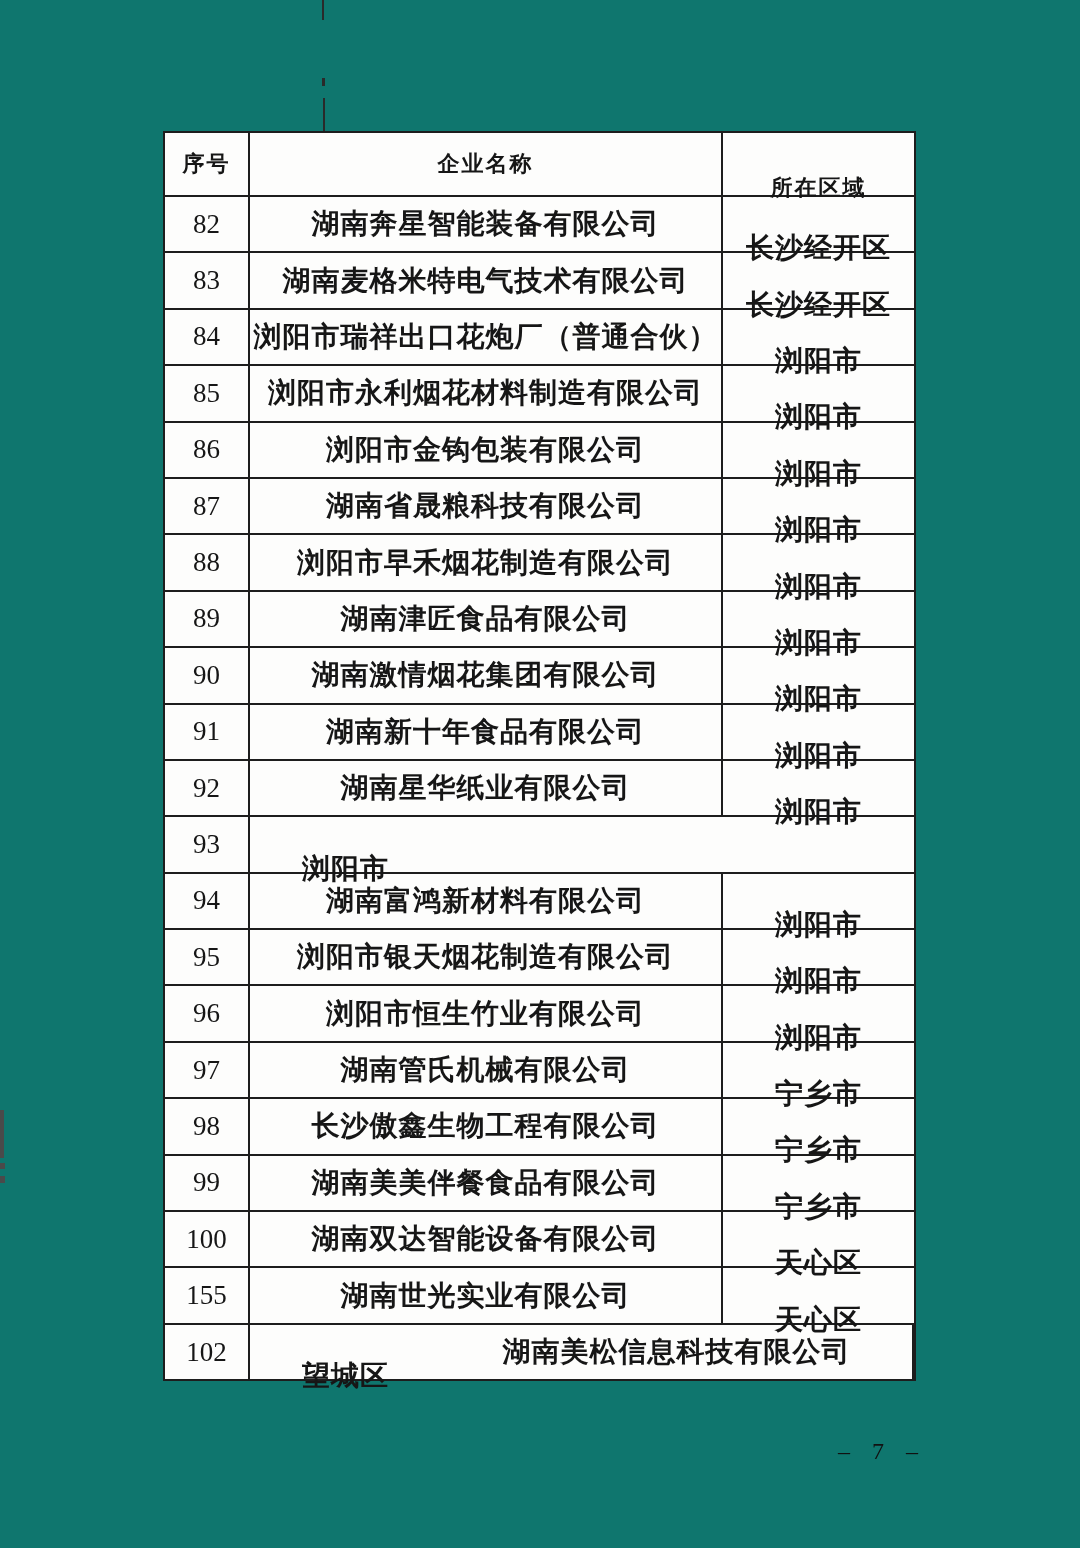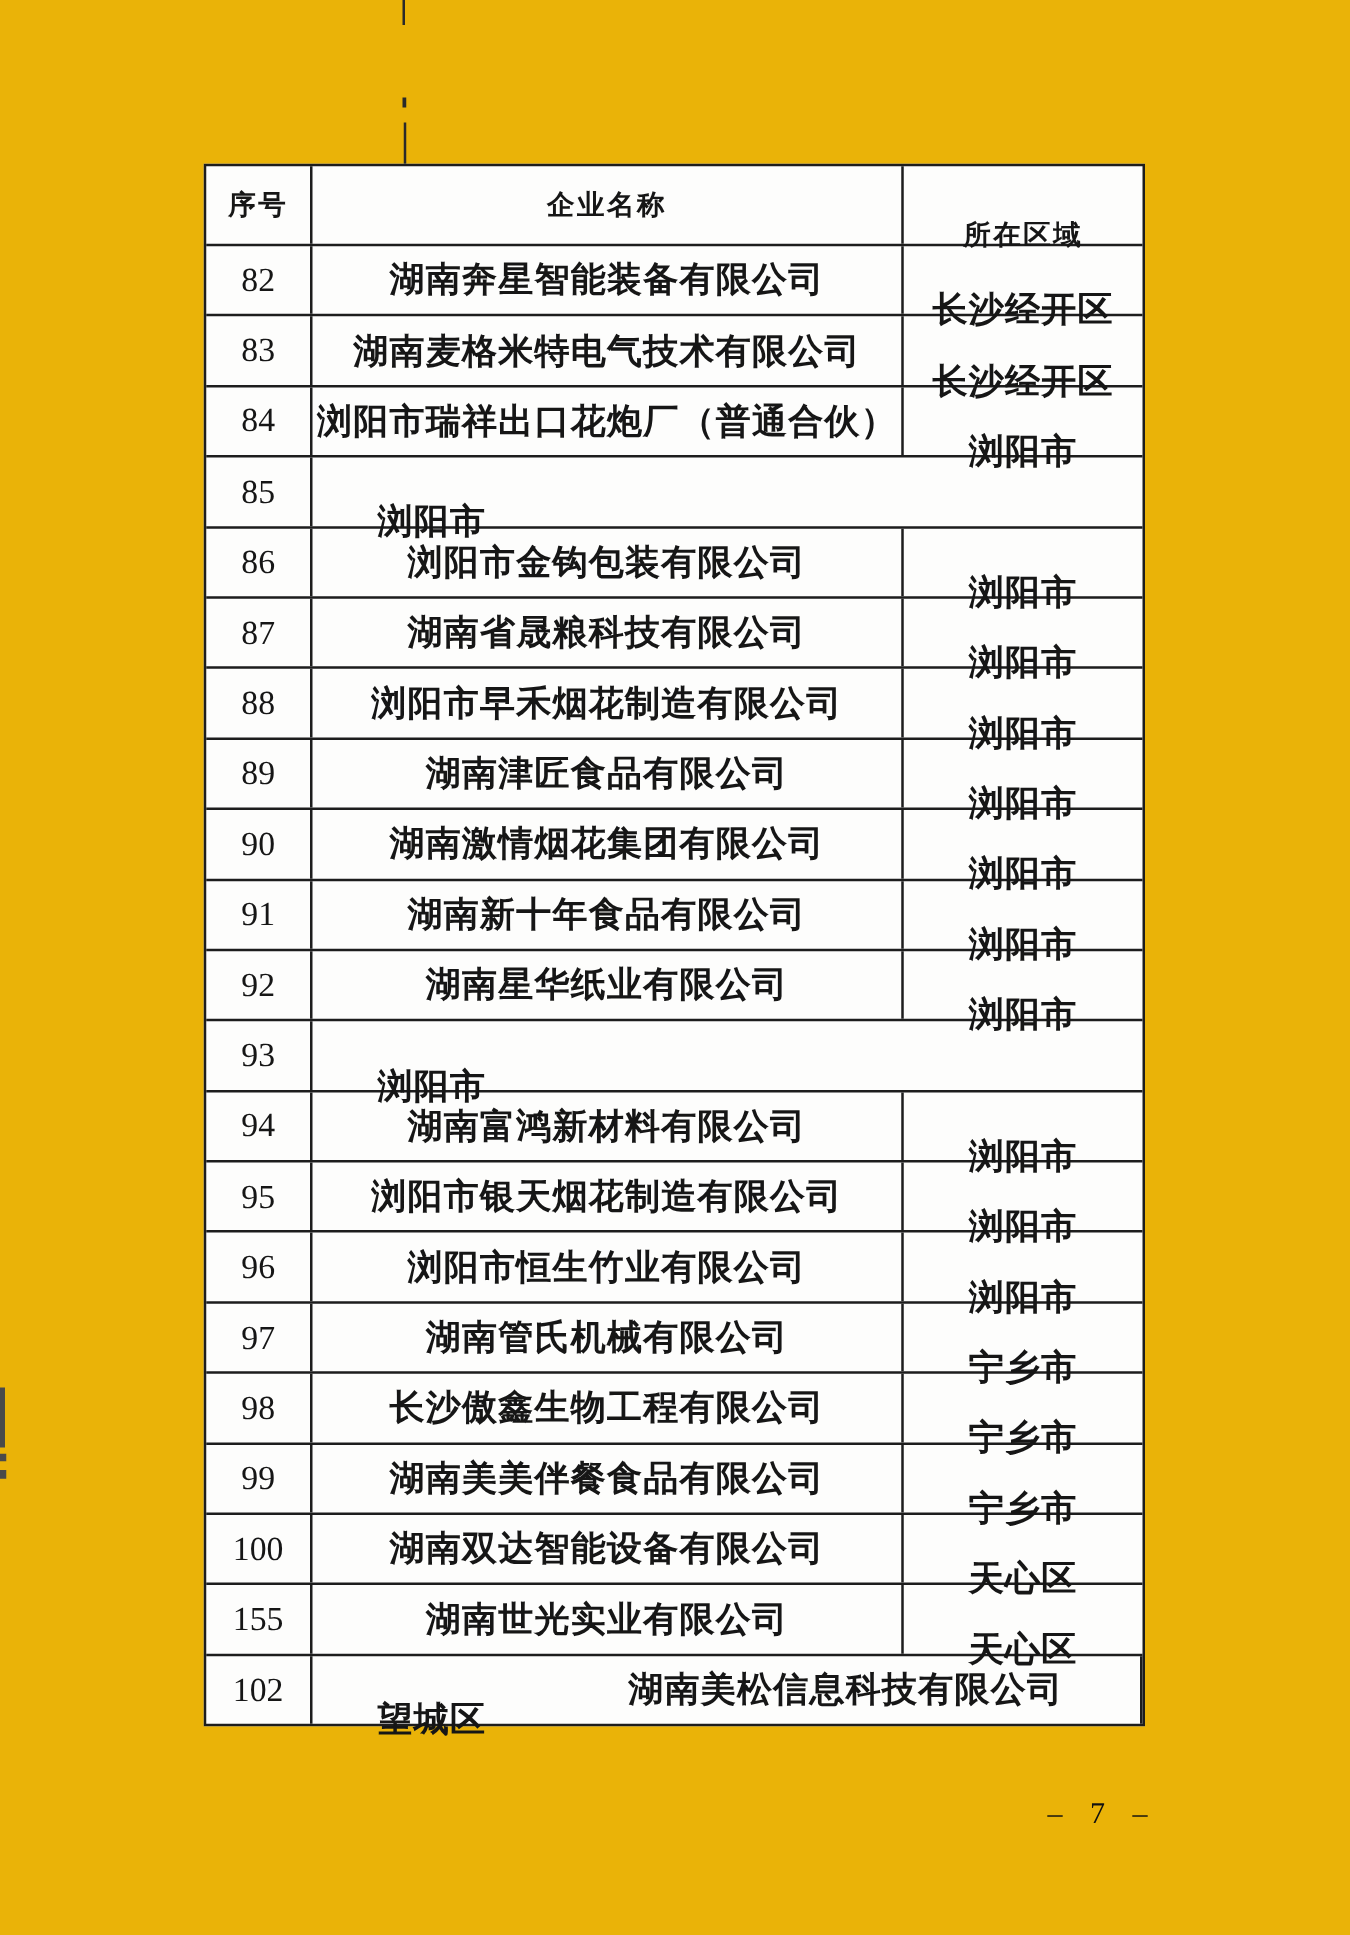--- a/index.html
+++ b/index.html
@@ -1,20 +1,20 @@
 <!DOCTYPE html>
 <html><head>
 <meta charset="utf-8">
 <style>
   html, body { margin: 0; padding: 0; background: #e8e8e8; }
   .page {
     position: relative;
     width: 1080px;
     height: 1548px;
-    background: #eab308;
+    background: #0f766e;
     overflow: hidden;
     font-family: "Liberation Sans", sans-serif;
     color: #161616;
   }
   
   .doc-table {
     position: absolute;
     left: 163px;
     top: 131px;
     width: 753px;
@@ -115,20 +115,21 @@
           <div class="cell c-name bold">湖南麦格米特电气技术有限公司</div>
           <div class="cell c-region bold">长沙经开区</div>
         </div>
         <div class="t-row">
           <div class="cell c-no serif">84</div>
           <div class="cell c-name bold">浏阳市瑞祥出口花炮厂（普通合伙）</div>
           <div class="cell c-region bold">浏阳市</div>
         </div>
         <div class="t-row">
           <div class="cell c-no serif">85</div>
+          <div class="cell c-name bold">浏阳市永利烟花材料制造有限公司</div>
           <div class="cell c-region bold">浏阳市</div>
         </div>
         <div class="t-row">
           <div class="cell c-no serif">86</div>
           <div class="cell c-name bold">浏阳市金钩包装有限公司</div>
           <div class="cell c-region bold">浏阳市</div>
         </div>
         <div class="t-row">
           <div class="cell c-no serif">87</div>
           <div class="cell c-name bold">湖南省晟粮科技有限公司</div>

